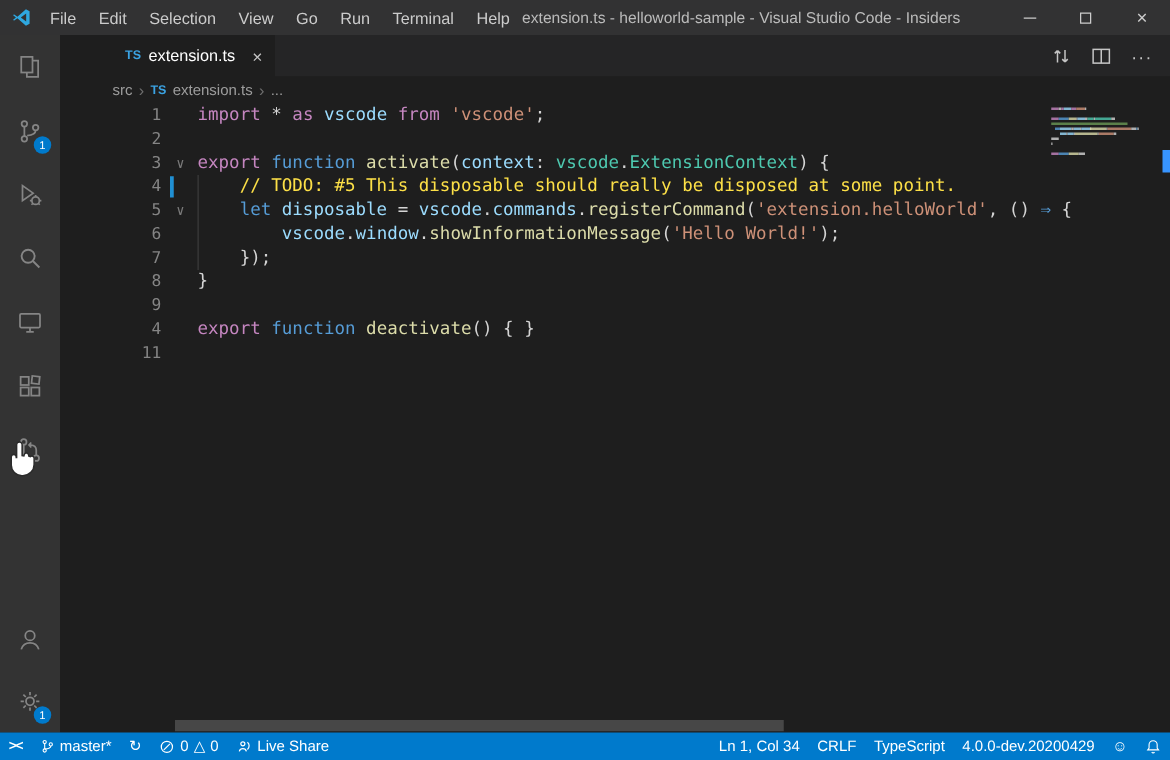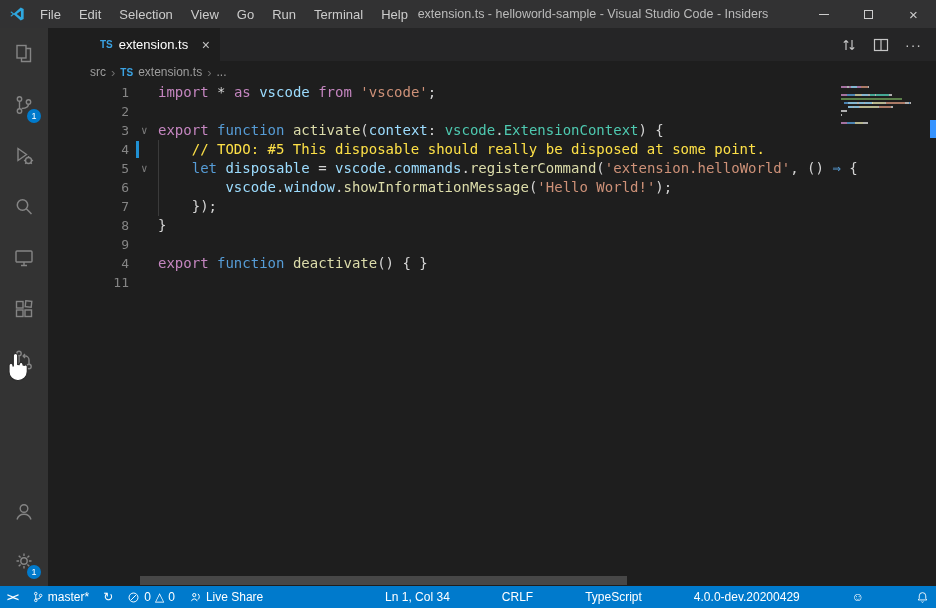--- a/index.html
+++ b/index.html
@@ -59,21 +59,21 @@
   .mm-seg { height:2px; display:block; opacity:.8; flex:none; }
   .overview-marker { position:absolute; right:0; top:37px; width:6px; height:18px; background:#3794ff; }
 
   .hscroll { position:absolute; left:52px; bottom:1px; width:487px; height:9px;
     background:rgba(121,121,121,.45); }
 
   
   .statusbar { position:absolute; left:0; right:0; bottom:0; height:22px; background:#007acc;
     color:#ffffff; font-size:12px; display:flex; align-items:center; z-index:5; }
   .sb-item { display:flex; align-items:center; gap:4px; padding:0 7px; height:22px; white-space:nowrap; }
-  .sb-right { margin-left:auto; display:flex; align-items:center;gap:38px; }
+  .sb-right { margin-left:auto; display:flex; align-items:center; }
   .remote-glyph { font-weight:bold; font-size:11px; letter-spacing:-1px; }
   .sb-glyph { font-size:12px; }
 
   
   .hand-cursor { position:absolute; left:5px; top:351px; z-index:50; pointer-events:none; }
 
   svg.icon { display:block; }
 </style>
 </head>
 <body>

